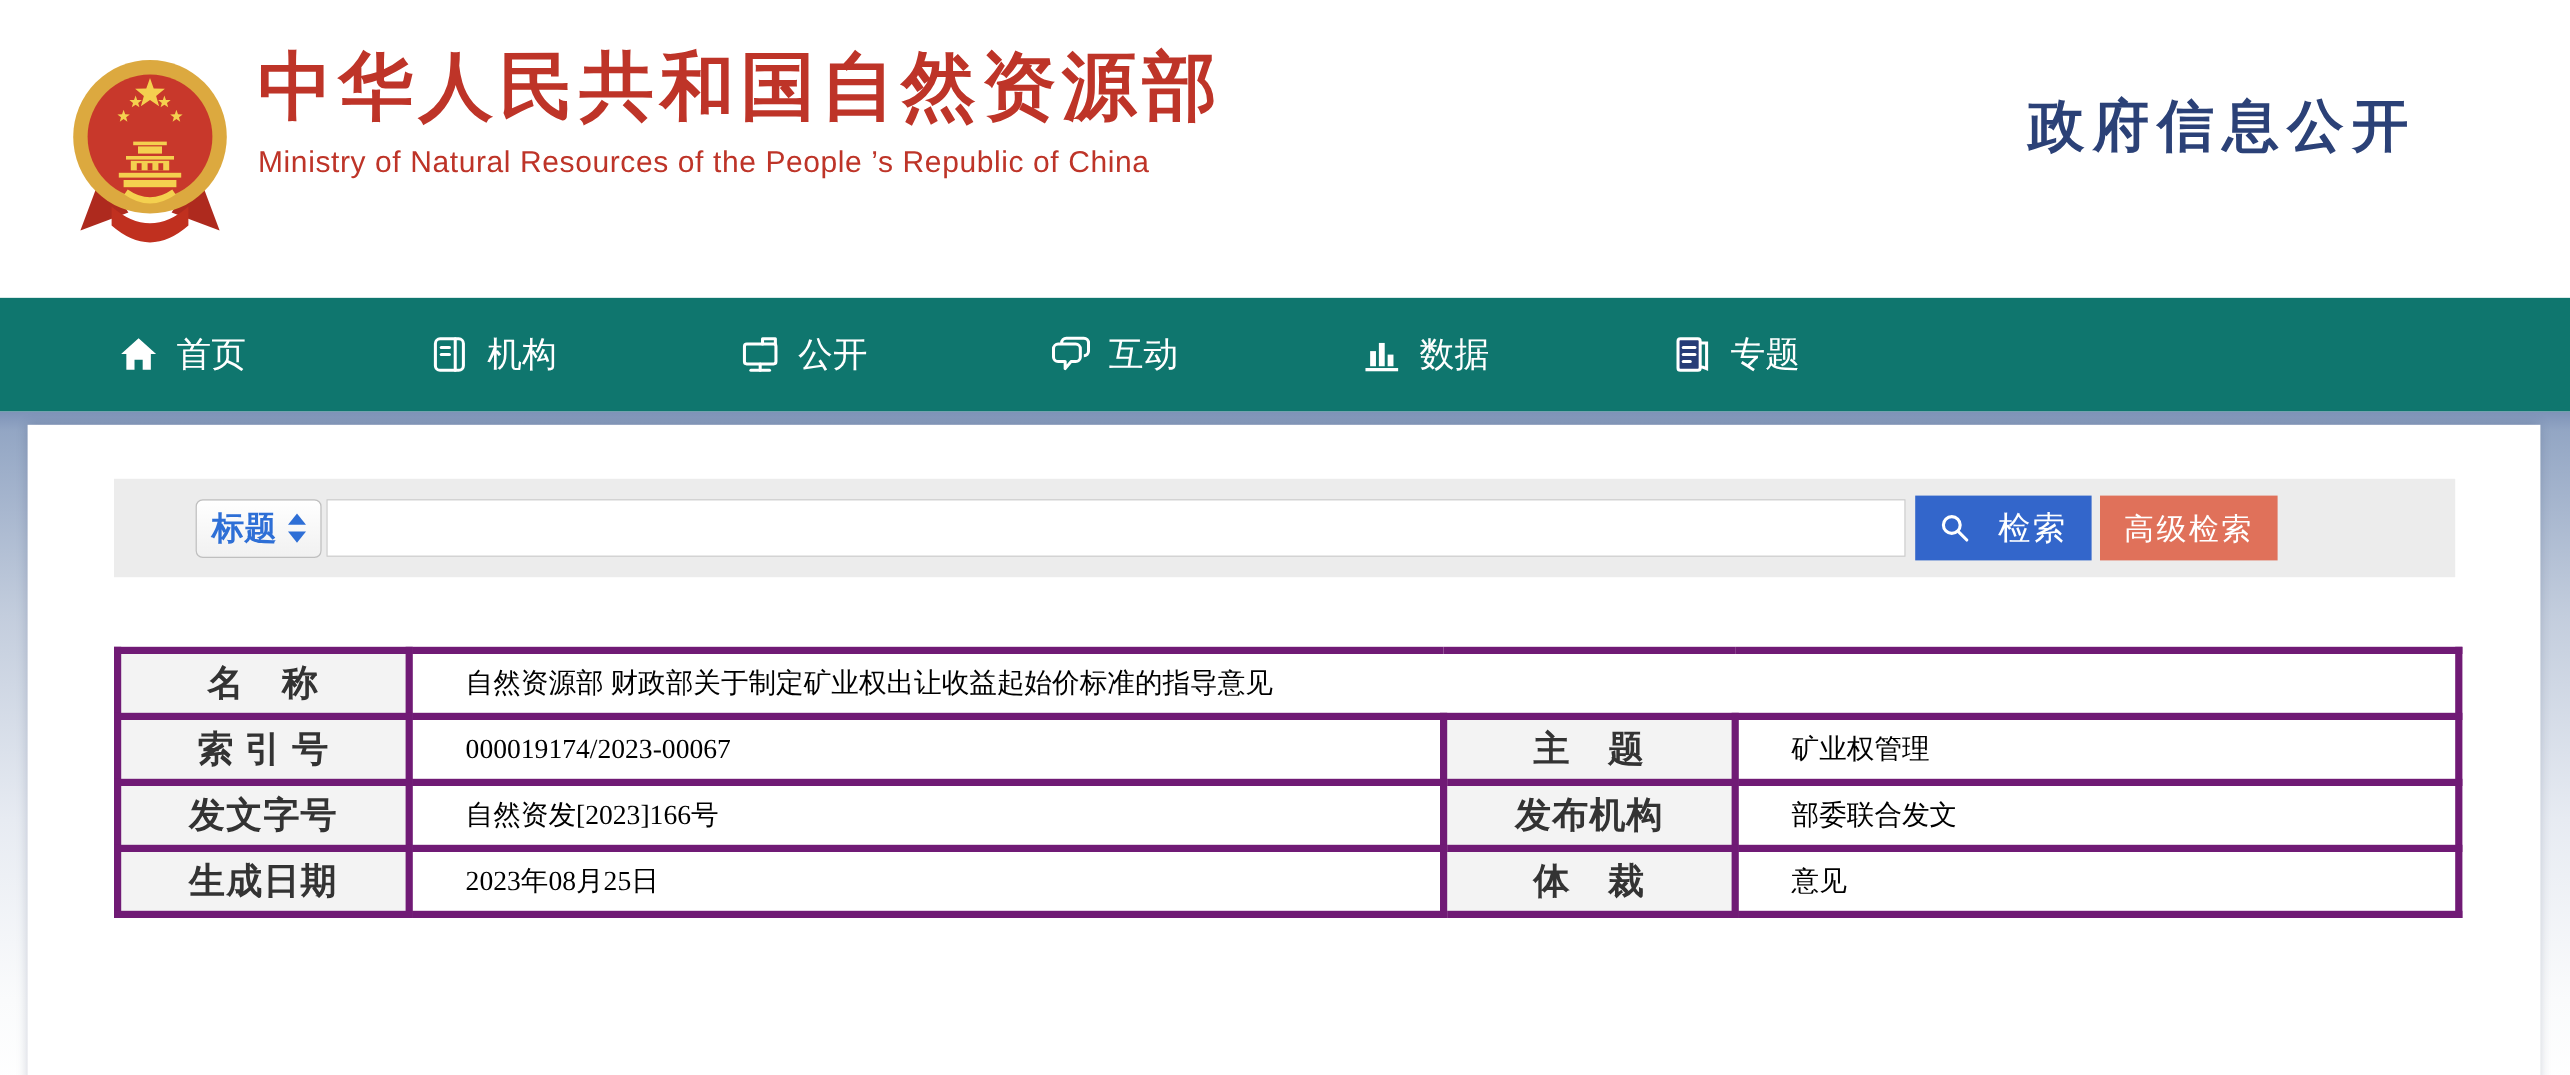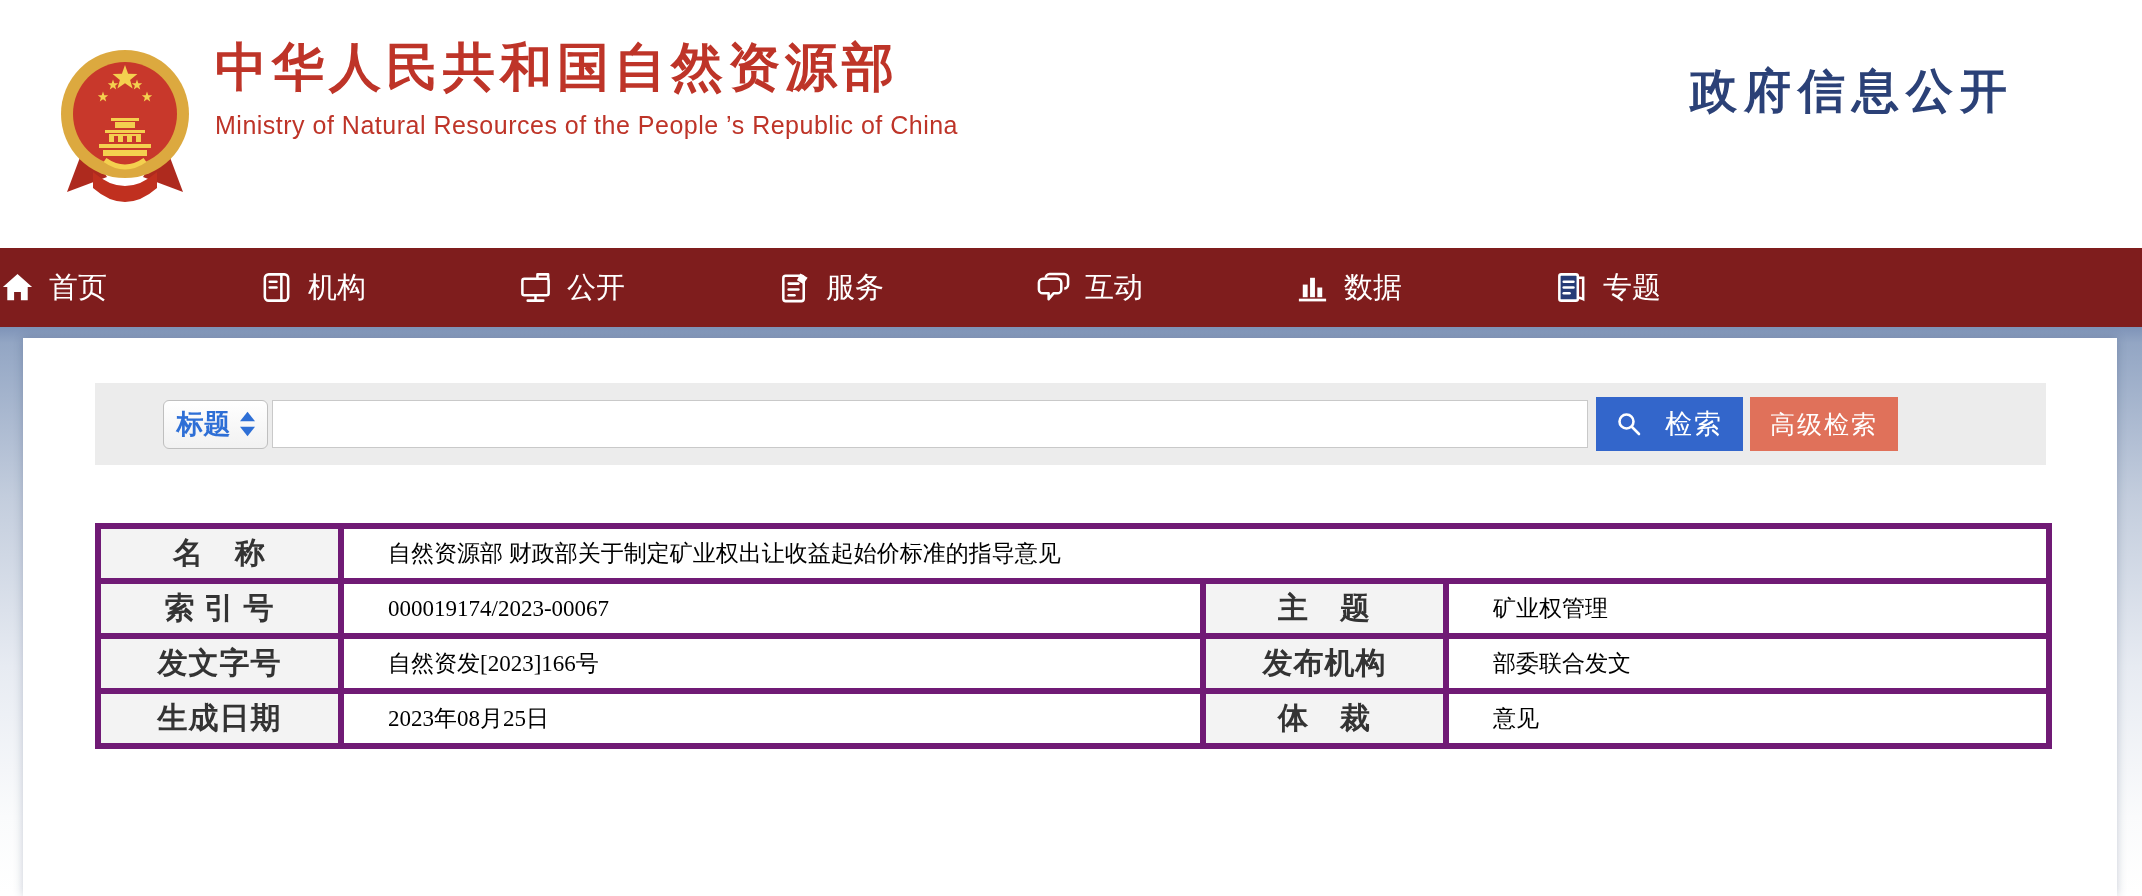--- a/index.html
+++ b/index.html
@@ -3,30 +3,30 @@
 <meta charset="utf-8">
 <style>
   * { margin:0; padding:0; box-sizing:border-box; }
   html,body { width:2142px; height:896px; overflow:hidden; background:#fff;
     font-family:"Liberation Sans","DejaVu Sans",sans-serif; }
 
   
   .header { position:relative; height:248px; background:#fff; }
   .emblem { position:absolute; left:55px; top:34px; width:140px; height:182px; }
   .title-block { position:absolute; left:215px; top:40px; }
-  .site-title { font-size:52px; font-weight:800; color:#BE3428; letter-spacing:5px;
+  .site-title { font-size:62px; font-weight:800; color:#BE3428; letter-spacing:5px;
     line-height:1.05; white-space:nowrap; }
   .site-sub { font-size:25px; color:#BE3428; margin-top:16px; letter-spacing:0.5px; }
-  .gov-title { position:absolute; left:1690px; top:60px; white-space:nowrap;
+  .gov-title { position:absolute; left:1690px; top:74px; white-space:nowrap;
     font-family:"Liberation Serif","DejaVu Serif",serif; font-weight:700;
     font-size:47px; color:#2B4177; letter-spacing:7px; }
 
   
-  .navbar { height:79px; background:#7f1d1d; display:flex; align-items:center;
-    }
+  .navbar { height:95px; background:#0f766e; display:flex; align-items:center;
+    padding-left:98px; }
   .nav-item { width:259px; display:flex; align-items:center; gap:14px; color:#fff;
     font-size:29px; cursor:pointer; white-space:nowrap; }
   .nav-item svg { width:35px; height:35px; flex:none; }
 
   
   .page-bg { height:569px;
     background:linear-gradient(to bottom,#7E93B8 0px,#93A6C4 16px,#C3CDDD 170px,
       #E7EBF2 340px,#FAFBFC 490px,#ffffff 565px); }
   .panel { position:relative; top:11px; margin-left:23px; width:2094px; height:558px;
     background:#fff; box-shadow:0 0 9px rgba(30,50,90,0.25); }
@@ -124,30 +124,20 @@
     <span>机构</span>
   </div>
   <div class="nav-item">
     <svg viewBox="0 0 36 36" fill="none" stroke="#fff" stroke-width="2.6" stroke-linecap="round" stroke-linejoin="round">
       <path d="M20 9 V4.5 H31 V9"></path>
       <rect x="4.5" y="9" width="27" height="17" rx="2"></rect>
       <line x1="18" y1="26" x2="18" y2="31.5"></line>
       <line x1="10" y1="31.5" x2="26" y2="31.5"></line>
     </svg>
     <span>公开</span>
-  </div>
-  <div class="nav-item">
-    <svg viewBox="0 0 36 36" fill="none" stroke="#fff" stroke-width="2.6" stroke-linecap="round">
-      <rect x="6.5" y="6" width="21" height="26" rx="2.5"></rect>
-      <line x1="12" y1="14" x2="22" y2="14"></line>
-      <line x1="12" y1="20" x2="22" y2="20"></line>
-      <line x1="12" y1="26" x2="18" y2="26"></line>
-      <path d="M24 3.5 L31.5 8 L27 14.5 L20.5 10.5 Z" fill="#fff" stroke="none"></path>
-    </svg>
-    <span>服务</span>
   </div>
   <div class="nav-item">
     <svg viewBox="0 0 36 36" fill="none" stroke="#fff" stroke-width="2.6" stroke-linejoin="round">
       <path d="M10 8 C10 5.8 11.8 4 14 4 H29 C31.2 4 33 5.8 33 8 V15 C33 17.2 31.2 19 29 19"></path>
       <path d="M3 13 C3 10.8 4.8 9 7 9 H22 C24.2 9 26 10.8 26 13 V20 C26 22.2 24.2 24 22 24 H18 L13 30 V24 H7 C4.8 24 3 22.2 3 20 Z"></path>
     </svg>
     <span>互动</span>
   </div>
   <div class="nav-item">
     <svg viewBox="0 0 36 36">

